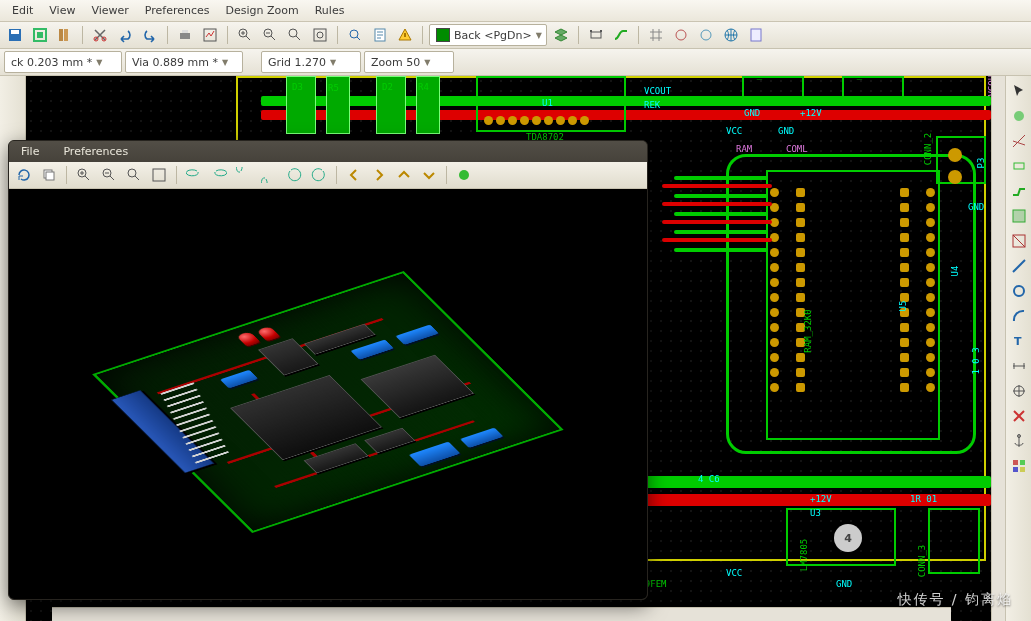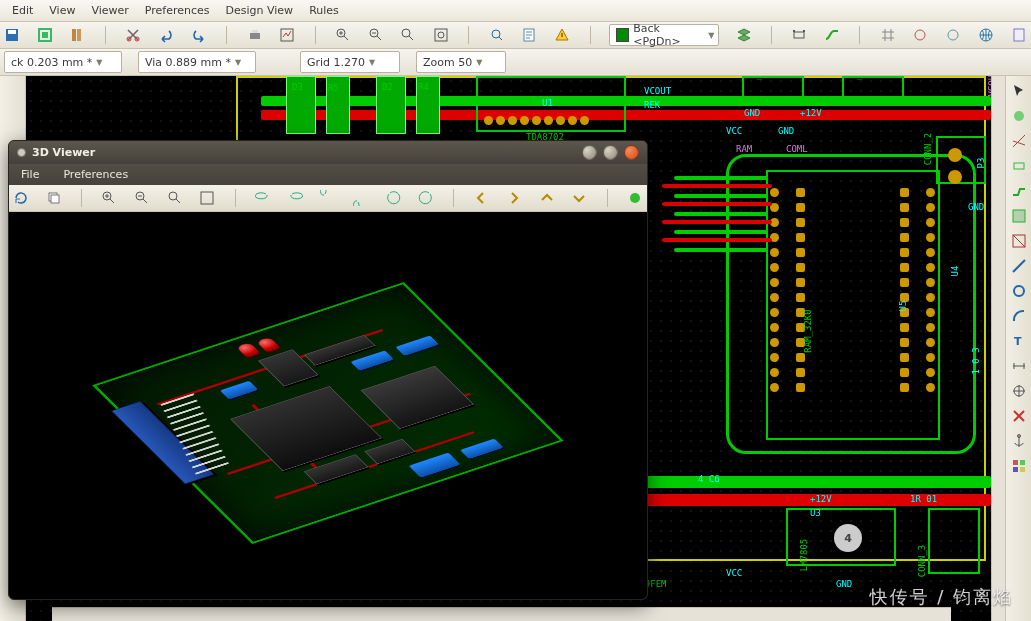--- a/index.html
+++ b/index.html
@@ -3,21 +3,21 @@
   <meta charset="utf-8">
   <style>
     * { margin: 0; padding: 0; box-sizing: border-box; font-family: "DejaVu Sans", Arial, sans-serif; font-size: 11px; user-select: none; }
     body { width: 1031px; height: 621px; background: #e6e2d8; overflow: hidden; position: relative; }
 
     
     .main-menu { background: linear-gradient(#f9f7f1,#ebe7db); border-bottom: 1px solid #cac4b2; padding: 2px 6px; display: flex; gap: 4px; }
     .main-menu span { padding: 2px 6px; color: #3b3b3b; cursor: pointer; }
 
     
-    .toolbar { background: linear-gradient(#f6f4ee,#e5e1d4); border-bottom: 1px solid #c7c2b0; padding: 2px 4px; display: flex; align-items: center; gap: 16px; }
+    .toolbar { background: linear-gradient(#f6f4ee,#e5e1d4); border-bottom: 1px solid #c7c2b0; padding: 2px 4px; display: flex; align-items: center; gap: 3px; }
     .toolbar .sep { width: 1px; height: 18px; background: #bdb7a3; margin: 0 3px; }
     .tbtn { width: 22px; height: 22px; display: flex; align-items: center; justify-content: center; border-radius: 2px; cursor: pointer; }
     .tbtn svg { width: 16px; height: 16px; }
     .combo { height: 22px; background: #fff; border: 1px solid #b7b19d; border-radius: 2px; display: flex; align-items: center; padding: 0 4px 0 6px; gap: 4px; color: #3b3b3b; }
     .combo .arrow { color: #817c6b; font-size: 8px; }
     .layer-swatch { width: 14px; height: 14px; border: 1px solid #444; }
 
     
     .editor-row { display: flex; height: calc(100% - 76px); }
     .side-toolbar { width: 26px; background: linear-gradient(90deg,#f2efe5,#e4e0d2); border-right: 1px solid #c7c2b0; display: flex; flex-direction: column; align-items: center; padding-top: 4px; gap: 3px; }
@@ -81,31 +81,31 @@
     .cap.c4 { left: 204px; top: 280px; width: 46px; height: 24px; }
     .cap.c5 { left: 262px; top: 282px; width: 40px; }
     .led { position: absolute; width: 16px; height: 22px; background: radial-gradient(circle at 40% 25%,#ff6b6b,#c40000 60%,#6e0000); border-radius: 8px 8px 4px 4px; box-shadow: 0 2px 0 #400; }
     .led.l1 { left: 158px; top: 14px; }
     .led.l2 { left: 180px; top: 16px; }
     .conn { position: absolute; left: -6px; top: 48px; width: 34px; height: 148px;
       background: linear-gradient(90deg,#2857b8,#153a86); border: 1px solid #0c234f; box-shadow: 2px 3px 0 #000; }
     .conn .pins { position: absolute; right: -39px; top: 8px; width: 38px; height: 130px;
       background: repeating-linear-gradient(0deg,#d4d4d4 0 3px,transparent 3px 11px); transform: skewX(-14deg); }
 
-    .watermark { position: absolute; right: 18px; bottom: 12px; color: rgba(255,255,255,.82); font-size: 18px; letter-spacing: 2px; text-shadow: 0 1px 2px rgba(0,0,0,.6); }
+    .watermark { position: absolute; right: 18px; bottom: 12px; color: rgba(255,255,255,.82); font-size: 14px; letter-spacing: 2px; text-shadow: 0 1px 2px rgba(0,0,0,.6); }
   </style>
 </head>
 <body>
 
 <div class="main-menu">
   <span>Edit</span>
   <span>View</span>
   <span>Viewer</span>
   <span>Preferences</span>
-  <span>Design View</span>
+  <span>Design Zoom</span>
   <span>Rules</span>
 </div>
 
 <div class="toolbar">
   <div class="tbtn">
       <svg viewBox="0 0 16 16">
         <rect x="2" y="2" width="12" height="12" fill="#2a6fb5"></rect>
         <rect x="4" y="3" width="8" height="4" fill="#fff"></rect>
       </svg>
     </div>
@@ -516,28 +516,20 @@
           <rect x="2" y="2" width="5" height="5" fill="#c55"></rect>
           <rect x="9" y="2" width="5" height="5" fill="#5c5"></rect>
           <rect x="2" y="9" width="5" height="5" fill="#55c"></rect>
           <rect x="9" y="9" width="5" height="5" fill="#cc5"></rect>
         </svg>
       </div>
   </div>
 </div>
 
 <div class="viewer">
-  <div class="titlebar">
-    <span style="width:9px;height:9px;border-radius:50%;background:#cfcabc;border:1px solid #777"></span>
-    <span>3D Viewer</span>
-    <span class="spacer"></span>
-    <span class="winbtn min"></span>
-    <span class="winbtn max"></span>
-    <span class="winbtn close"></span>
-  </div>
   <div class="menu">
     <span>File</span>
     <span>Preferences</span>
   </div>
   <div class="toolbar">
     <div class="tbtn">
         <svg viewBox="0 0 16 16">
           <path d="M3 8a5 5 0 1 1 2 4" fill="none" stroke="#26a" stroke-width="1.5"></path>
           <path d="M3 13v-4h4" fill="none" stroke="#26a"></path>
         </svg>

